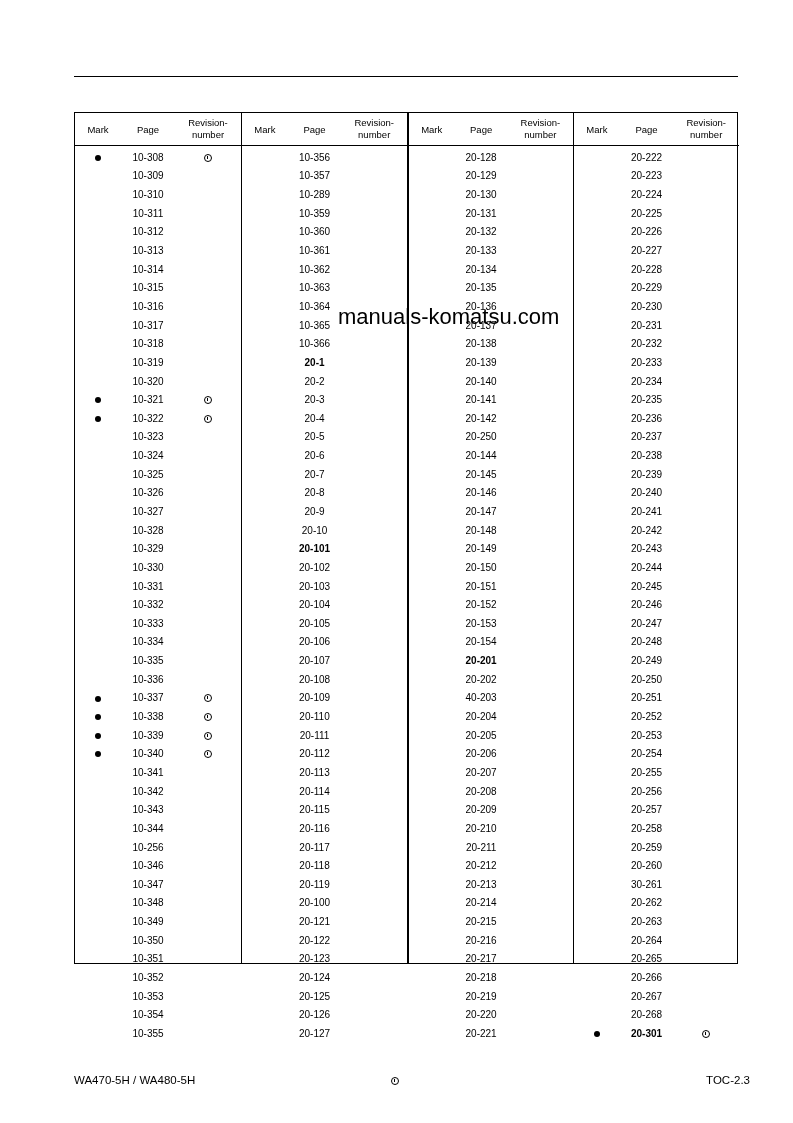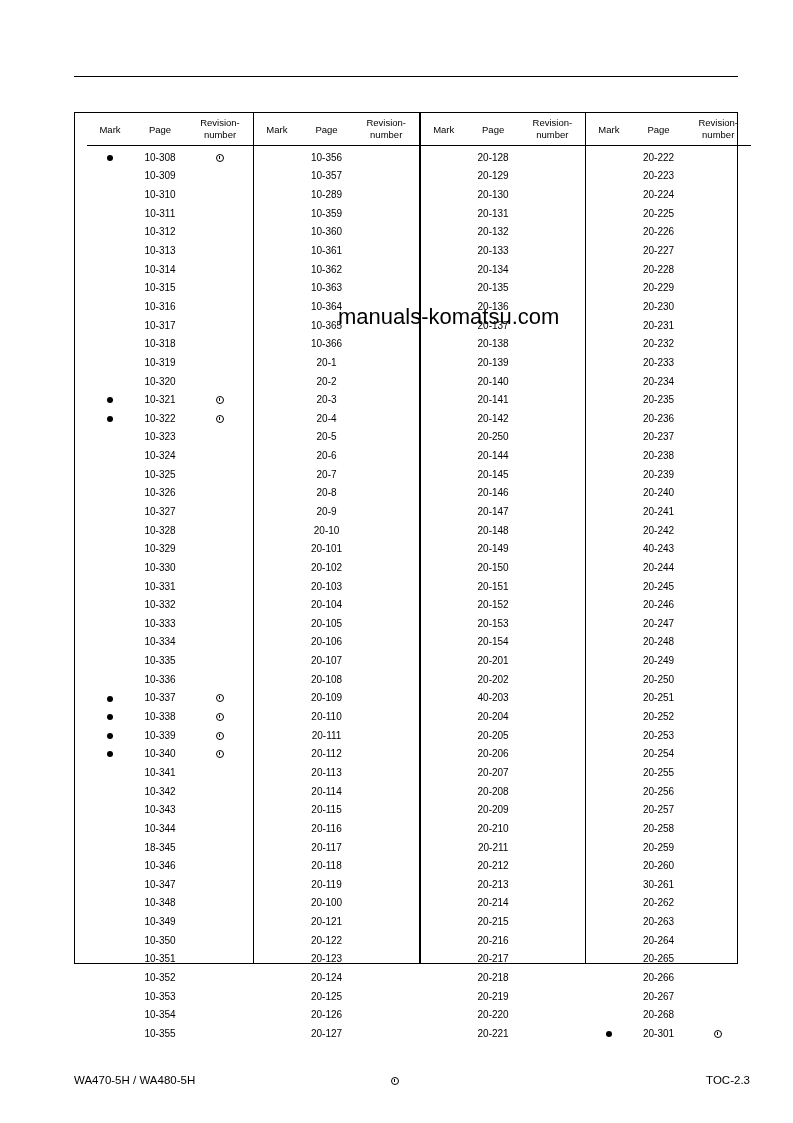--- a/index.html
+++ b/index.html
@@ -1,31 +1,31 @@
 <!DOCTYPE html>
 <html><head>
 <meta charset="utf-8">
 <style>
   html, body { margin: 0; padding: 0; background: #ffffff; }
   body { width: 793px; height: 1123px; position: relative; font-family: "Liberation Sans", sans-serif; color: #000; }
   .top-rule { position: absolute; left: 74px; top: 76px; width: 664px; height: 1px; background: #000; }
-  .toc-table { position: absolute; left: 74px; top: 112px; width: 664px; height: 852px; border: 1px solid #000; box-sizing: border-box; display: flex; padding-left: 12px; }
+  .toc-table { position: absolute; left: 74px; top: 112px; width: 664px; height: 852px; border: 1px solid #000; box-sizing: border-box; display: flex; }
   .group { width: 166px; height: 100%; position: relative; box-sizing: border-box; }
   .group + .group { border-left: 1px solid #000; }
   .group.thick { border-left: 2px solid #000; }
   .group-header { height: 32px; border-bottom: 1px solid #000; display: flex; align-items: center; font-size: 9.5px; }
   .hcell { text-align: center; }
   .hcell.mark { width: 46px; }
   .hcell.page { width: 54px; }
   .hcell.rev { width: 66px; line-height: 12px; }
   .rows { padding-top: 2px; }
   .row { height: 18.65px; display: flex; align-items: center; font-size: 10px; }
   .cell-mark { width: 46px; text-align: center; font-size: 9px; }
   .cell-page { width: 54px; text-align: center; }
-  .cell-page.bold { font-weight: normal; text-align: center; }
+  .cell-page.bold { font-weight: bold; text-align: center; }
   .cell-rev { width: 66px; text-align: center; font-size: 8px; }
   .rev-glyph { display: inline-block; width: 6px; height: 6px; border: 1px solid #000; border-radius: 50%; position: relative; vertical-align: middle; }
   .rev-glyph:after { content: ""; position: absolute; left: 2px; top: 1px; width: 1px; height: 3px; background: #000; }
   .dot { display: inline-block; width: 6px; height: 6px; background: #000; border-radius: 50%; vertical-align: middle; }
   .watermark { position: absolute; left: 338px; top: 304px; font-size: 22px; color: #000; background: transparent; white-space: nowrap; text-align: center; }
   .footer { position: absolute; top: 1074px; font-size: 11.5px; font-weight: normal; font-family: "Liberation Sans Narrow", "Liberation Sans", sans-serif; }
   .footer.left { left: 74px; }
   .footer.center { left: 391px; }
   .footer.right { right: 43px; }
 </style>
@@ -223,21 +223,21 @@
           <div class="cell-page">10-343</div>
           <div class="cell-rev"></div>
         </div>
         <div class="row">
           <div class="cell-mark"></div>
           <div class="cell-page">10-344</div>
           <div class="cell-rev"></div>
         </div>
         <div class="row">
           <div class="cell-mark"></div>
-          <div class="cell-page">18-345</div>
+          <div class="cell-page">10-256</div>
           <div class="cell-rev"></div>
         </div>
         <div class="row">
           <div class="cell-mark"></div>
           <div class="cell-page">10-346</div>
           <div class="cell-rev"></div>
         </div>
         <div class="row">
           <div class="cell-mark"></div>
           <div class="cell-page">10-347</div>
@@ -893,21 +893,21 @@
           <div class="cell-page">20-241</div>
           <div class="cell-rev"></div>
         </div>
         <div class="row">
           <div class="cell-mark"></div>
           <div class="cell-page">20-242</div>
           <div class="cell-rev"></div>
         </div>
         <div class="row">
           <div class="cell-mark"></div>
-          <div class="cell-page">40-243</div>
+          <div class="cell-page">20-243</div>
           <div class="cell-rev"></div>
         </div>
         <div class="row">
           <div class="cell-mark"></div>
           <div class="cell-page">20-244</div>
           <div class="cell-rev"></div>
         </div>
         <div class="row">
           <div class="cell-mark"></div>
           <div class="cell-page">20-245</div>

